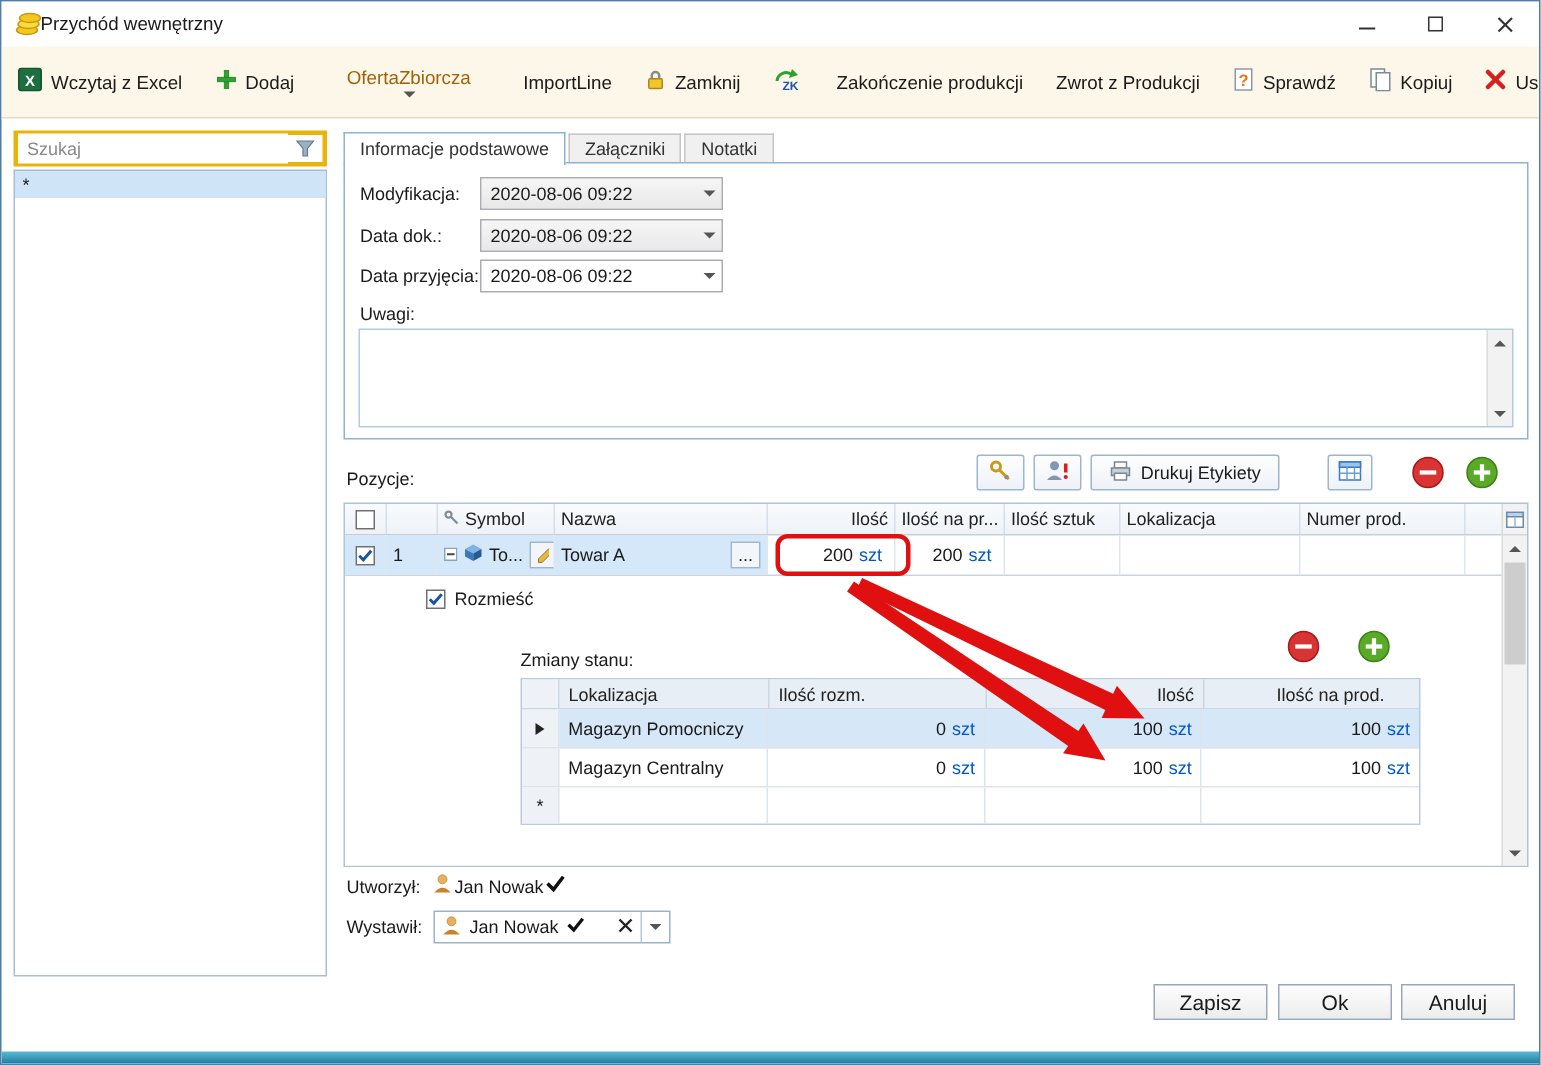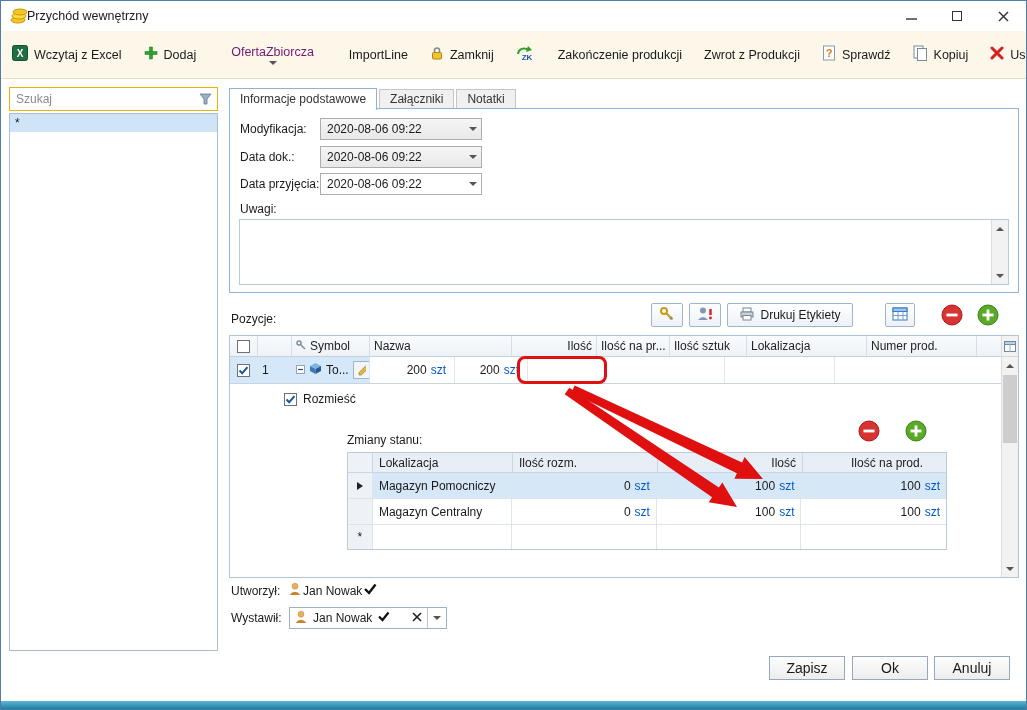--- a/index.html
+++ b/index.html
@@ -10,27 +10,27 @@
 .fx{display:flex;align-items:center}
 
 .titlebar{left:0;top:0;width:1025px;height:30px;background:#fff;display:flex;align-items:center}
 .title-tx{margin-left:8px;font-size:12.5px}
 .wctrls{margin-left:auto;display:flex;height:100%}
 .wbtn{width:46px;height:100%;display:flex;align-items:center;justify-content:center}
 
 .toolbar{left:0;top:30px;width:1025px;height:48px;background:#fcf7e8;border-bottom:1px solid #e4ddc6;display:flex;align-items:stretch}
 .tbtn{display:flex;align-items:center;gap:6px;padding:0 11px;font-size:12.5px;white-space:nowrap}
 .tdiv{width:1px;background:#e8e1ca;margin:5px 0}
-.orange{color:#701a75}
+.orange{color:#a16207}
 .stack{display:flex;flex-direction:column;align-items:center;gap:2px}
 .car-d{width:0;height:0;border-left:4px solid transparent;border-right:4px solid transparent;border-top:4px solid #555}
 .car-u{width:0;height:0;border-left:4px solid transparent;border-right:4px solid transparent;border-bottom:4px solid #555}
 .tri-r{width:0;height:0;border-top:4.5px solid transparent;border-bottom:4.5px solid transparent;border-left:6px solid #222}
 
-.search{left:8px;top:86px;width:209px;height:24px;border:1px solid #eab308;background:#fff;display:flex;align-items:center}
+.search{left:8px;top:86px;width:209px;height:24px;border:3px solid #eab308;background:#fff;display:flex;align-items:center}
 .search input{flex:1;border:none;outline:none;height:20px;padding:0 6px;font:12px "Liberation Sans",sans-serif}
 .search input::placeholder{color:#8a8a8a}
 .slist{left:8px;top:112px;width:209px;height:538px;border:1px solid #a9bed2;background:#fff}
 .sitem{height:18px;line-height:18px;padding-left:5px;background:#cfe4f7}
 
 .tabs{left:228px;top:86px;height:22px;display:flex;align-items:flex-end;gap:2px}
 .tab{height:20px;line-height:19px;padding:0 10px;background:#f0f0f0;border:1px solid #c6c6c6;border-bottom:none;color:#333}
 .tab.active{height:22px;line-height:21px;background:#fff;border-color:#8fb3d4;margin-bottom:-1px;z-index:3;position:relative}
 
 .formbox{left:228px;top:107px;width:790px;height:185px;border:1px solid #8fb3d4;background:#fff}
@@ -331,20 +331,24 @@
               <polygon points="1,4 6.5,7 6.5,12 1,9" fill="#3d78b8"></polygon>
               <polygon points="12,4 6.5,7 6.5,12 12,9" fill="#2a5a94"></polygon>
             </svg></span>
         <span>To...</span>
         <span class="smallbtn" style="margin-left:auto;width:18px">
             <svg width="11" height="11">
               <polygon points="1,10 3.4,10 10,3.4 7.6,1 1,7.6" fill="#e8b83c" stroke="#8a6d1c" stroke-width="0.6"></polygon>
             </svg>
           </span>
       </span>
+      <span class="gc sel" style="width:142px">
+        <span>Towar A</span>
+        <span class="smallbtn" style="margin-left:auto;width:20px">...</span>
+      </span>
       <span class="gc num" style="width:85px">
         <span>200</span>
           <span class="unit">szt</span>
       </span>
       <span class="gc num" style="width:73px">
         <span>200</span>
           <span class="unit">szt</span>
       </span>
       <span class="gc" style="width:77px"></span>
       <span class="gc" style="width:120px"></span>

